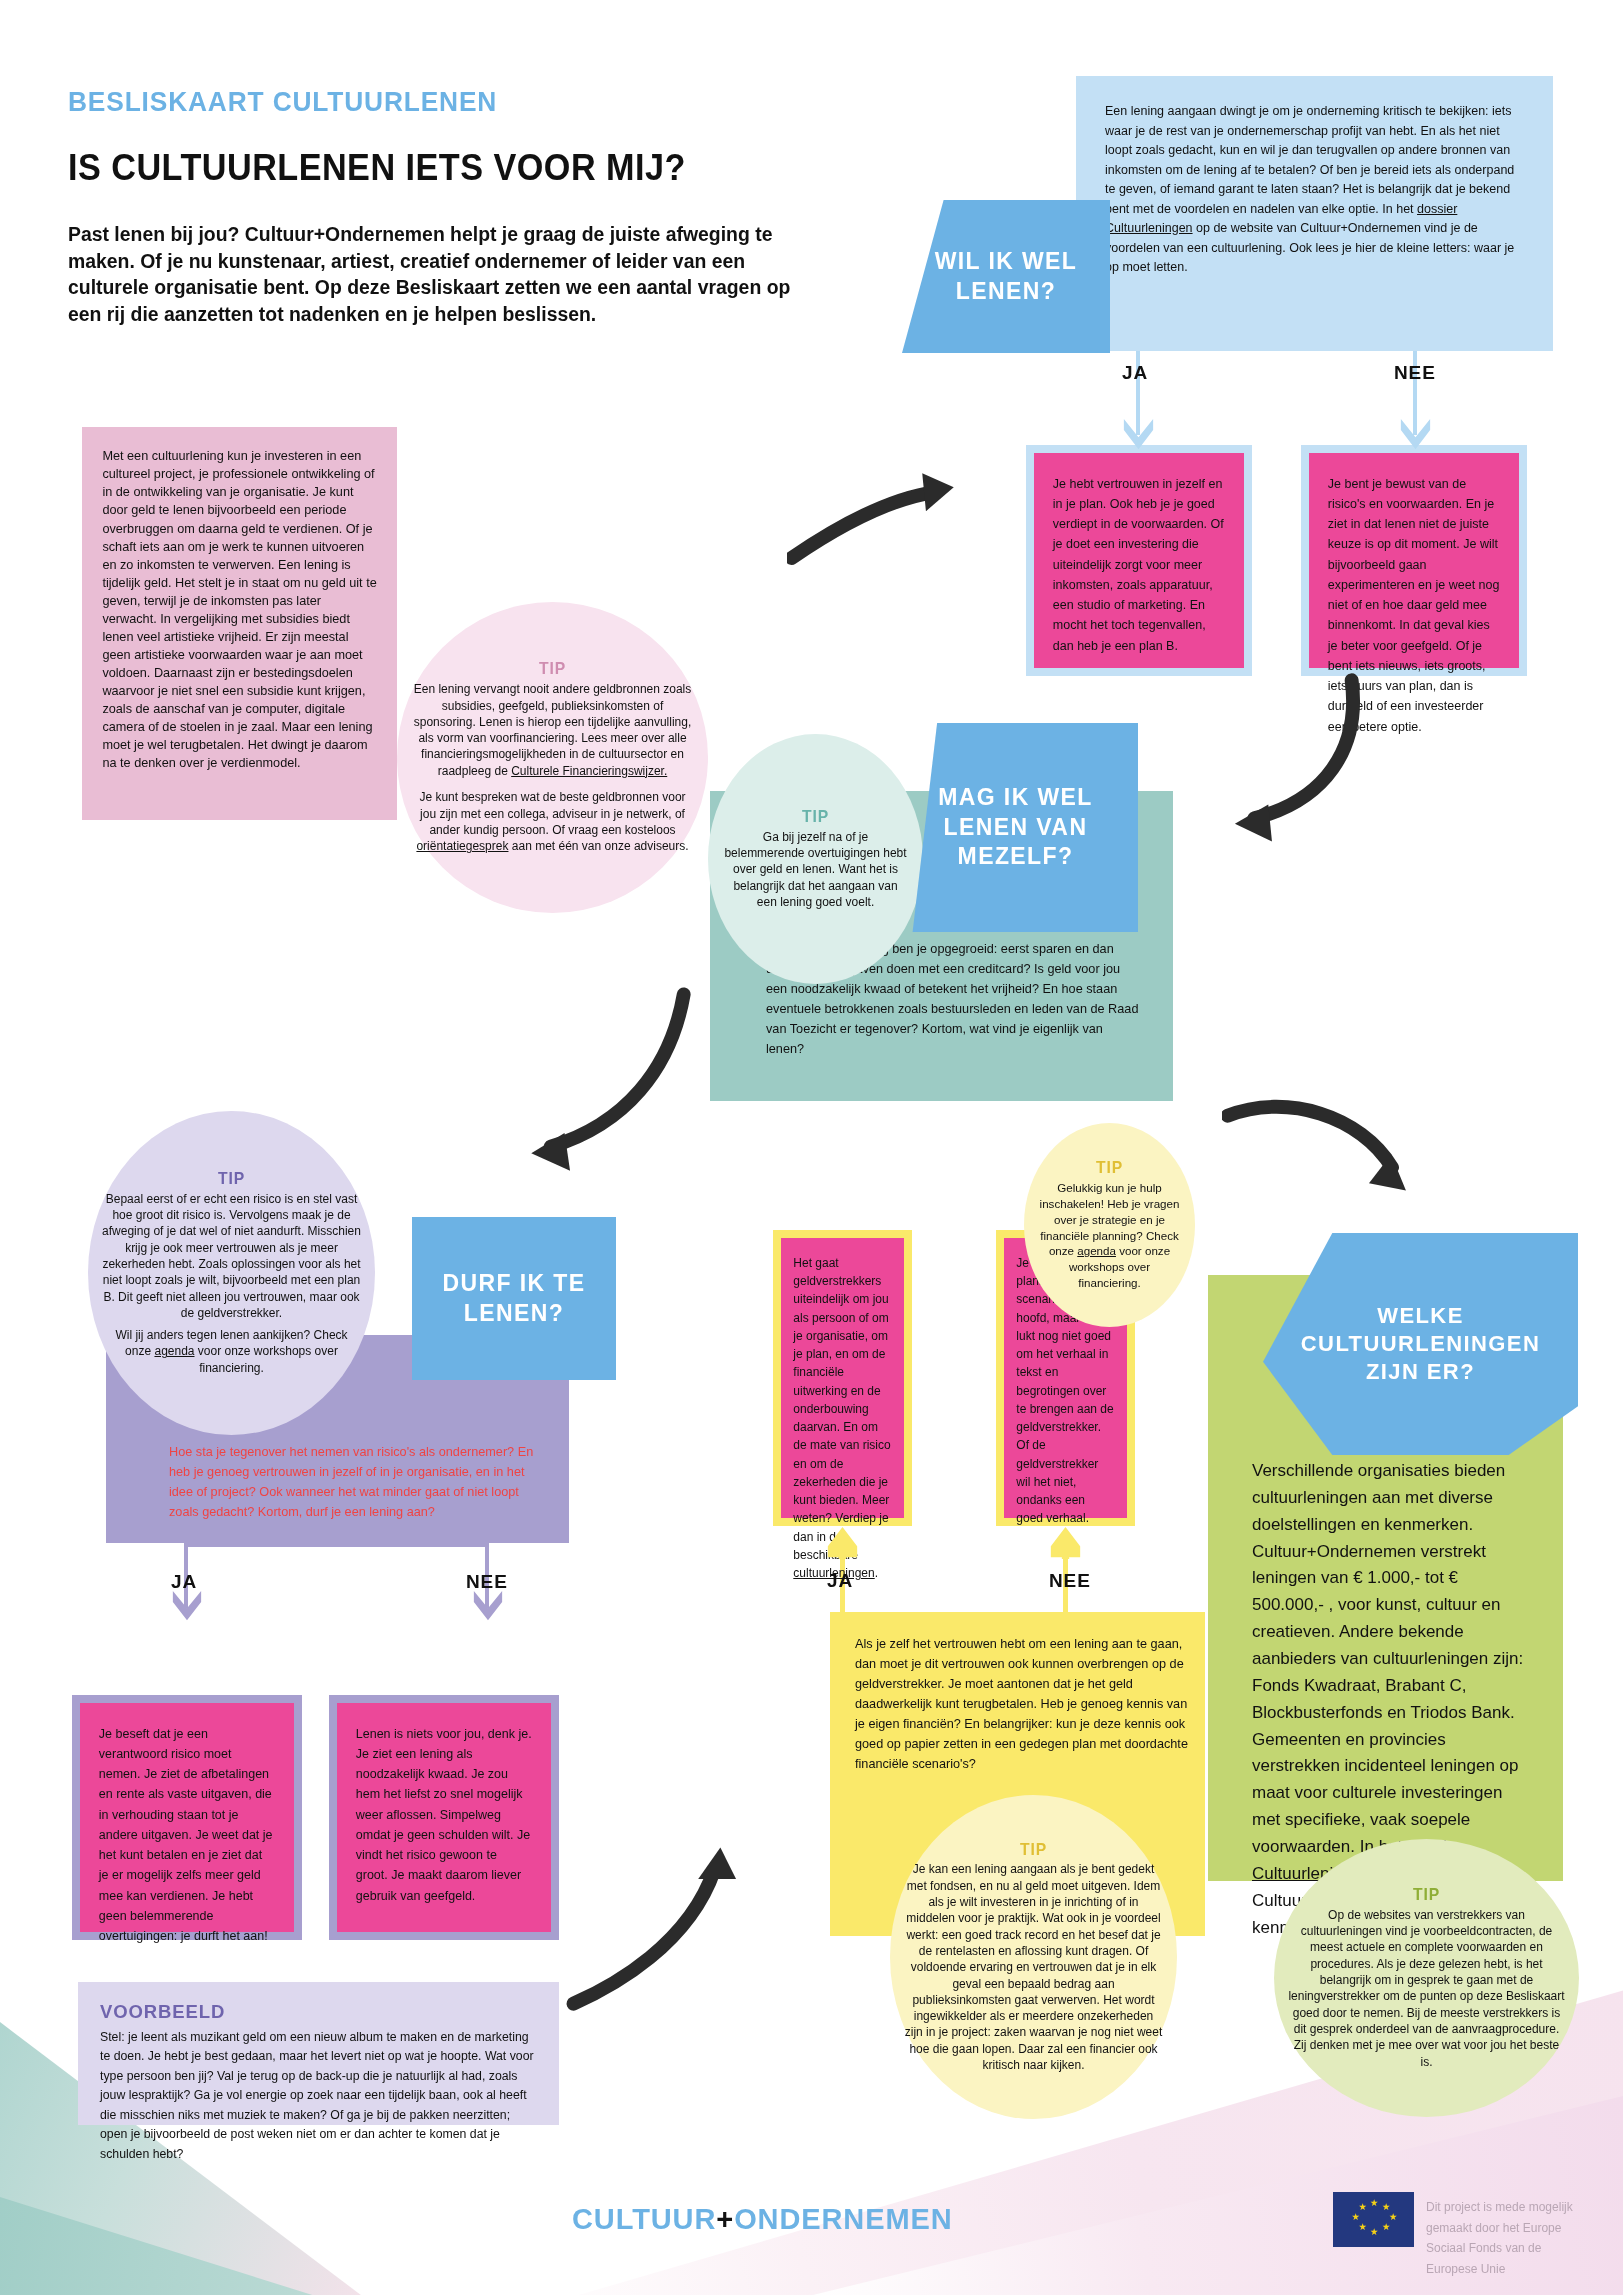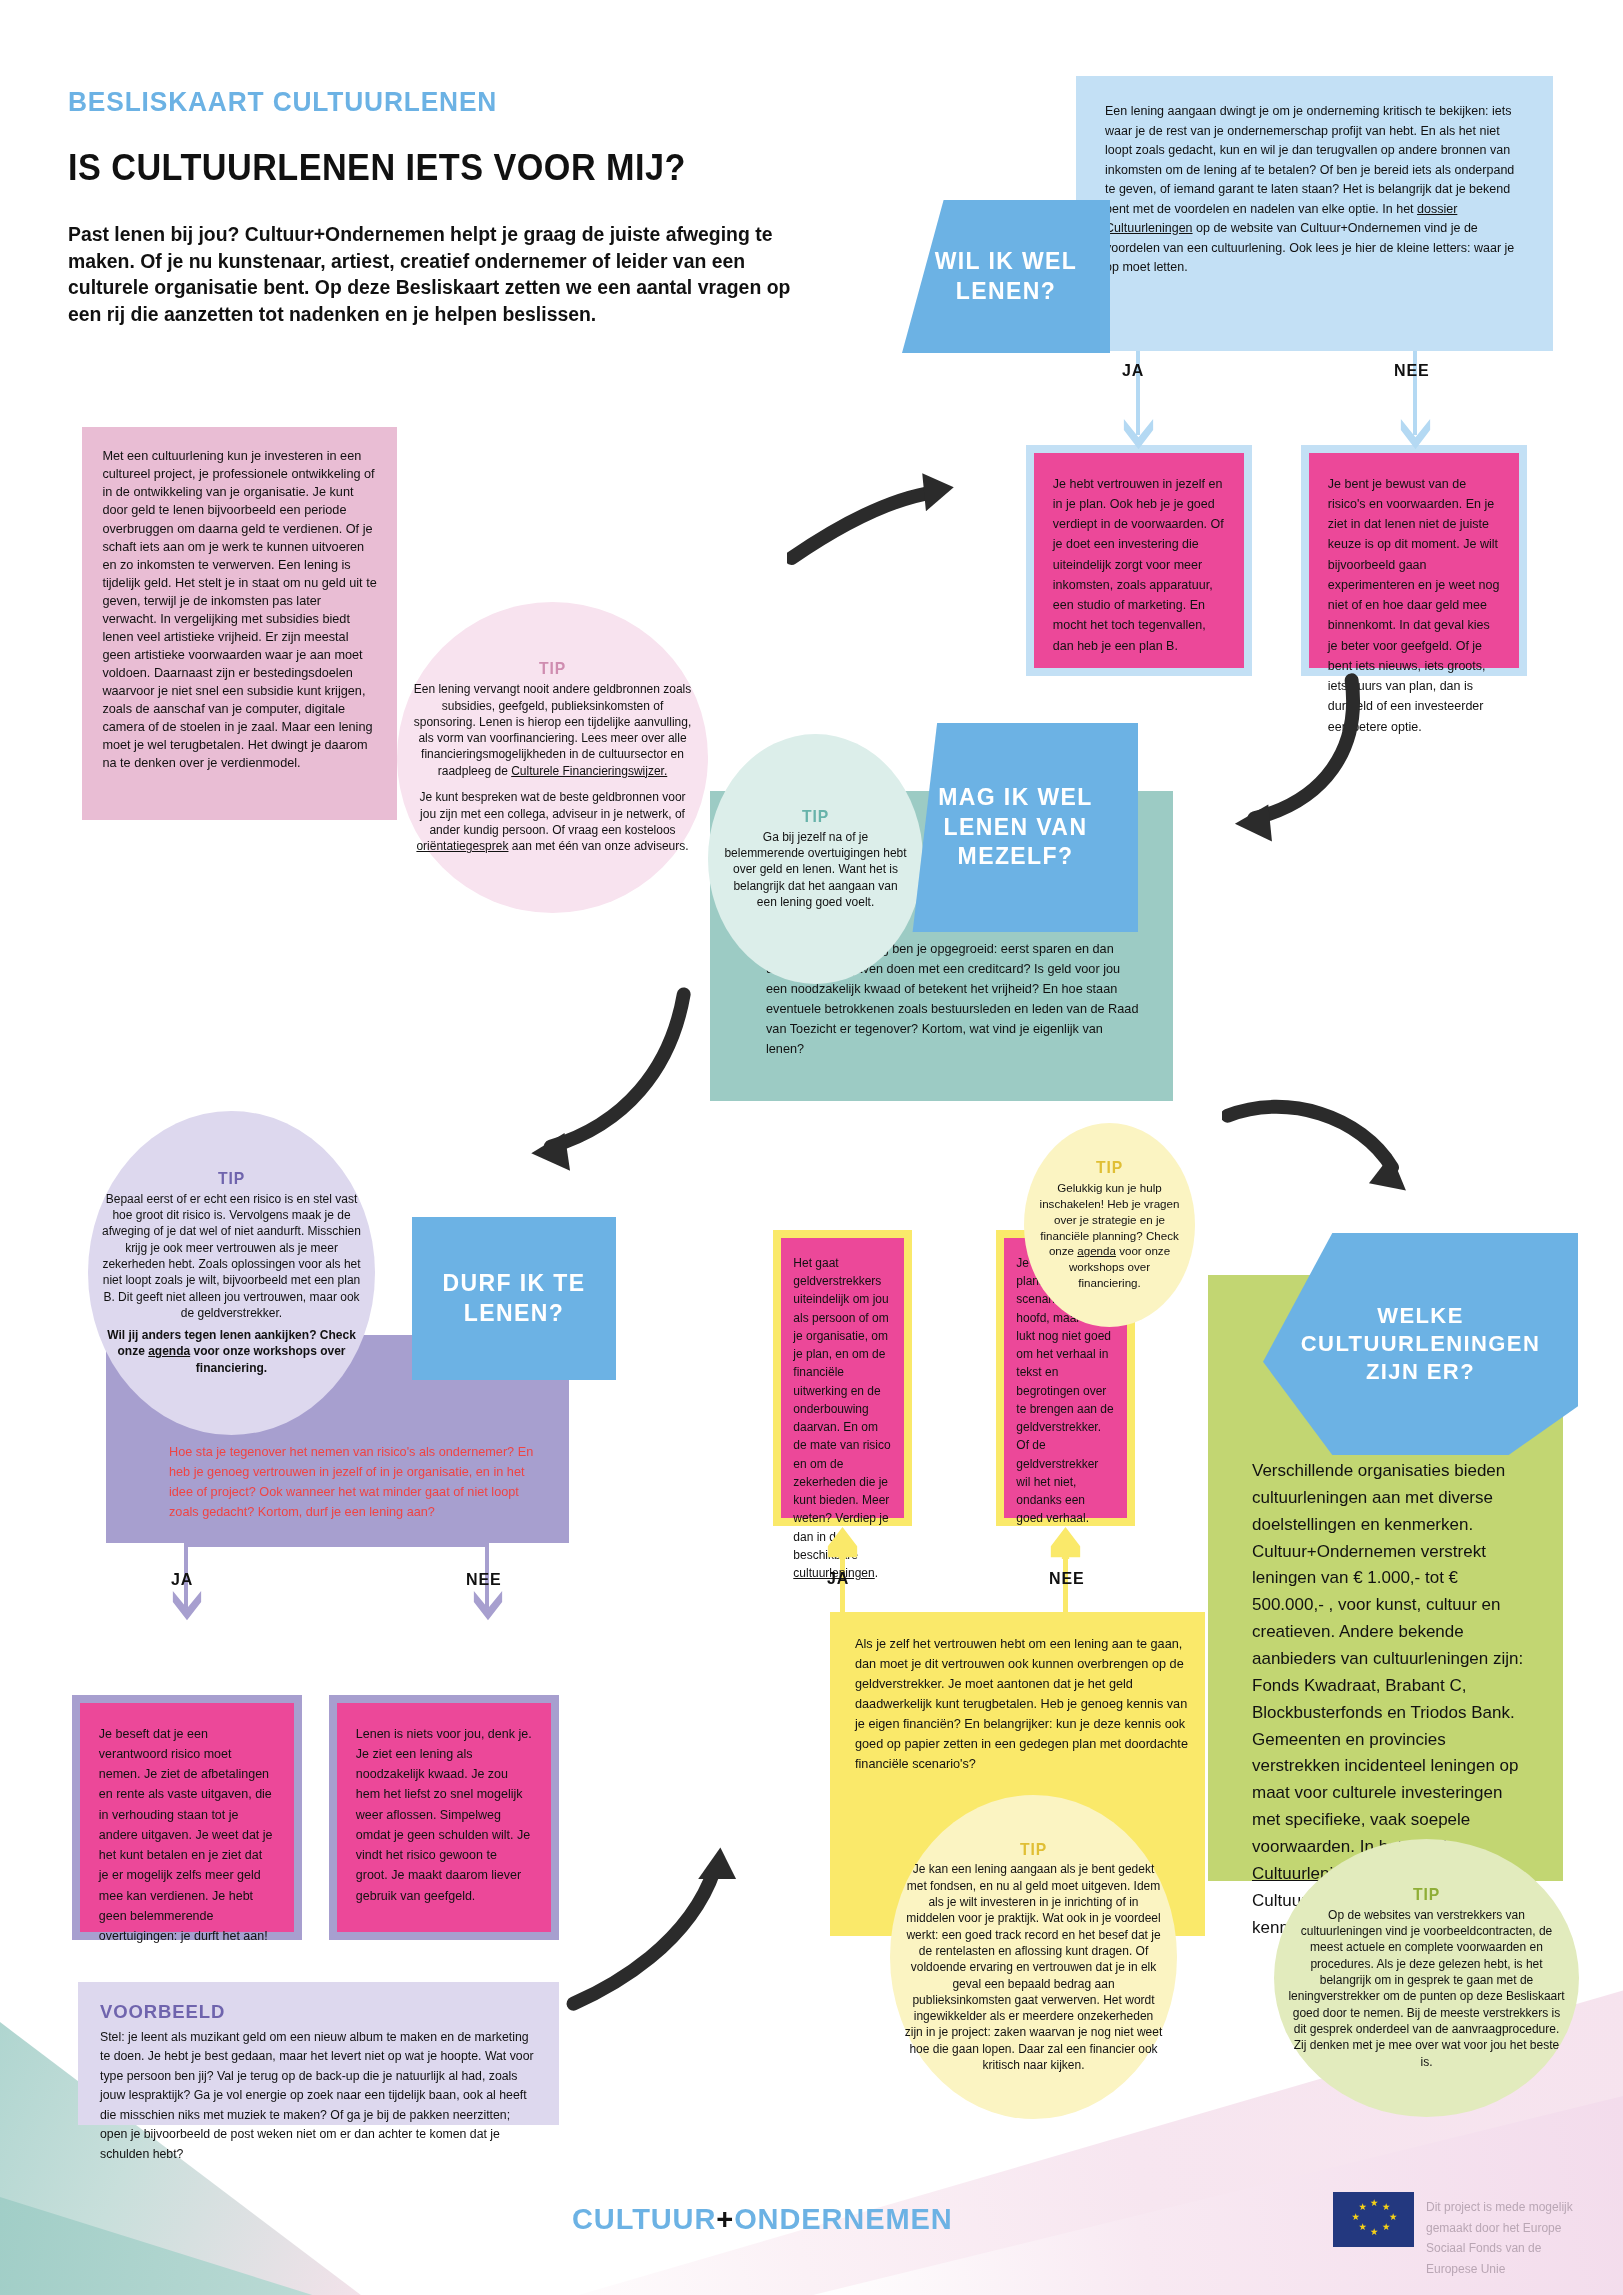--- a/index.html
+++ b/index.html
@@ -46,21 +46,21 @@
   .panel .txt{font-size:12.7px;line-height:1.42;color:#111;}
   .circle{position:absolute;border-radius:50%;z-index:5;display:flex;flex-direction:column;
     align-items:center;justify-content:center;text-align:center;padding:12px 14px;box-sizing:border-box;}
   .circle .tip{font-weight:700;font-size:15.7px;letter-spacing:0.9px;margin-bottom:2.8px;
     font-family:"Liberation Sans Narrow","Liberation Sans",sans-serif;}
   .circle .ctxt{font-size:12px;line-height:1.36;color:#111;}
   .frame{position:absolute;box-sizing:border-box;background:#fff;z-index:4;}
   .frame .inner{position:absolute;left:8.3px;top:8.3px;right:8.3px;bottom:8.3px;
     background:#ec4899;padding:20.4px 18.5px;box-sizing:border-box;}
   .frame .inner p{margin:0;font-size:12.5px;line-height:1.62;color:#111;}
-  .lbl{position:absolute;font-weight:700;font-size:16px;letter-spacing:0.9px;color:#111;
+  .lbl{position:absolute;font-weight:700;font-size:19px;letter-spacing:0.9px;color:#111;
     font-family:"Liberation Sans Narrow","Liberation Sans",sans-serif;z-index:7;}
   .ln{position:absolute;z-index:3;}
   u{text-decoration:underline;}
   .arrowsvg{position:absolute;z-index:8;}
   .footer-logo{position:absolute;left:572px;top:2203px;font-size:29px;font-weight:700;
     color:#6cb2e4;letter-spacing:0.9px;font-family:"Liberation Sans Narrow","Liberation Sans",sans-serif;z-index:9;}
   .footer-logo .plus{color:#111;}
   .eu{position:absolute;left:1333px;top:2192px;width:81px;height:55px;background:#23387f;z-index:9;}
   .eu .star{position:absolute;color:#f5d117;font-size:9.3px;line-height:9.3px;}
   .eu-txt{position:absolute;left:1426px;top:2197px;width:153px;font-size:12px;line-height:1.72;
@@ -151,21 +151,21 @@
   </svg>
 
   <div class="panel" style="left:106px;top:1335px;width:463px;height:208px;background:#a79fcf;"></div>
   <div class="txt" style="position:absolute;left:169px;top:1442px;width:366px;font-size:12.7px;line-height:1.58;color:#ef4444;z-index:5;">Hoe sta je tegenover het nemen van risico's als ondernemer? En heb je genoeg vertrouwen in jezelf of in je organisatie, en in het idee of project? Ook wanneer het wat minder gaat of niet loopt zoals gedacht? Kortom, durf je een lening aan?</div>
   <div class="tag" style="left:412px;top:1217px;width:204px;height:163px;
        clip-path:polygon(0% 0%,100% 0%,100% 100%,0% 100%);padding:0 14px;box-sizing:border-box;">DURF IK TE LENEN?</div>
 
   <div class="circle" style="left:88px;top:1111px;width:287px;height:324px;background:#ddd8ee;">
     <div class="tip" style="color:#6f64ad;">TIP</div>
     <div class="ctxt">Bepaal eerst of er echt een risico is en stel vast hoe groot dit risico is. Vervolgens maak je de afweging of je dat wel of niet aandurft. Misschien krijg je ook meer vertrouwen als je meer zekerheden hebt. Zoals oplossingen voor als het niet loopt zoals je wilt, bijvoorbeeld met een plan B. Dit geeft niet alleen jou vertrouwen, maar ook de geldverstrekker.</div>
-    <div class="ctxt" style="margin-top:6px;font-weight:bold;">
+    <div class="ctxt" style="margin-top:6px;">
       <span>Wil jij anders tegen lenen aankijken? Check onze </span><u>agenda</u><span> voor onze workshops over financiering.</span>
     </div>
   </div>
 
   <div class="ln" style="left:184px;top:1543px;width:305px;height:4.2px;background:#a79fcf;"></div>
   <div class="ln" style="left:184px;top:1543px;width:4.2px;height:65px;background:#a79fcf;"></div>
   <div class="ln" style="left:485px;top:1543px;width:4.2px;height:65px;background:#a79fcf;"></div>
   <svg class="arrowsvg" style="left:169px;top:1591px;" width="36" height="31" viewBox="0 0 78 68">
       <polygon points="8,0 39,38 70,0 70,24 39,64 8,24" fill="#a79fcf"></polygon>
     </svg>

